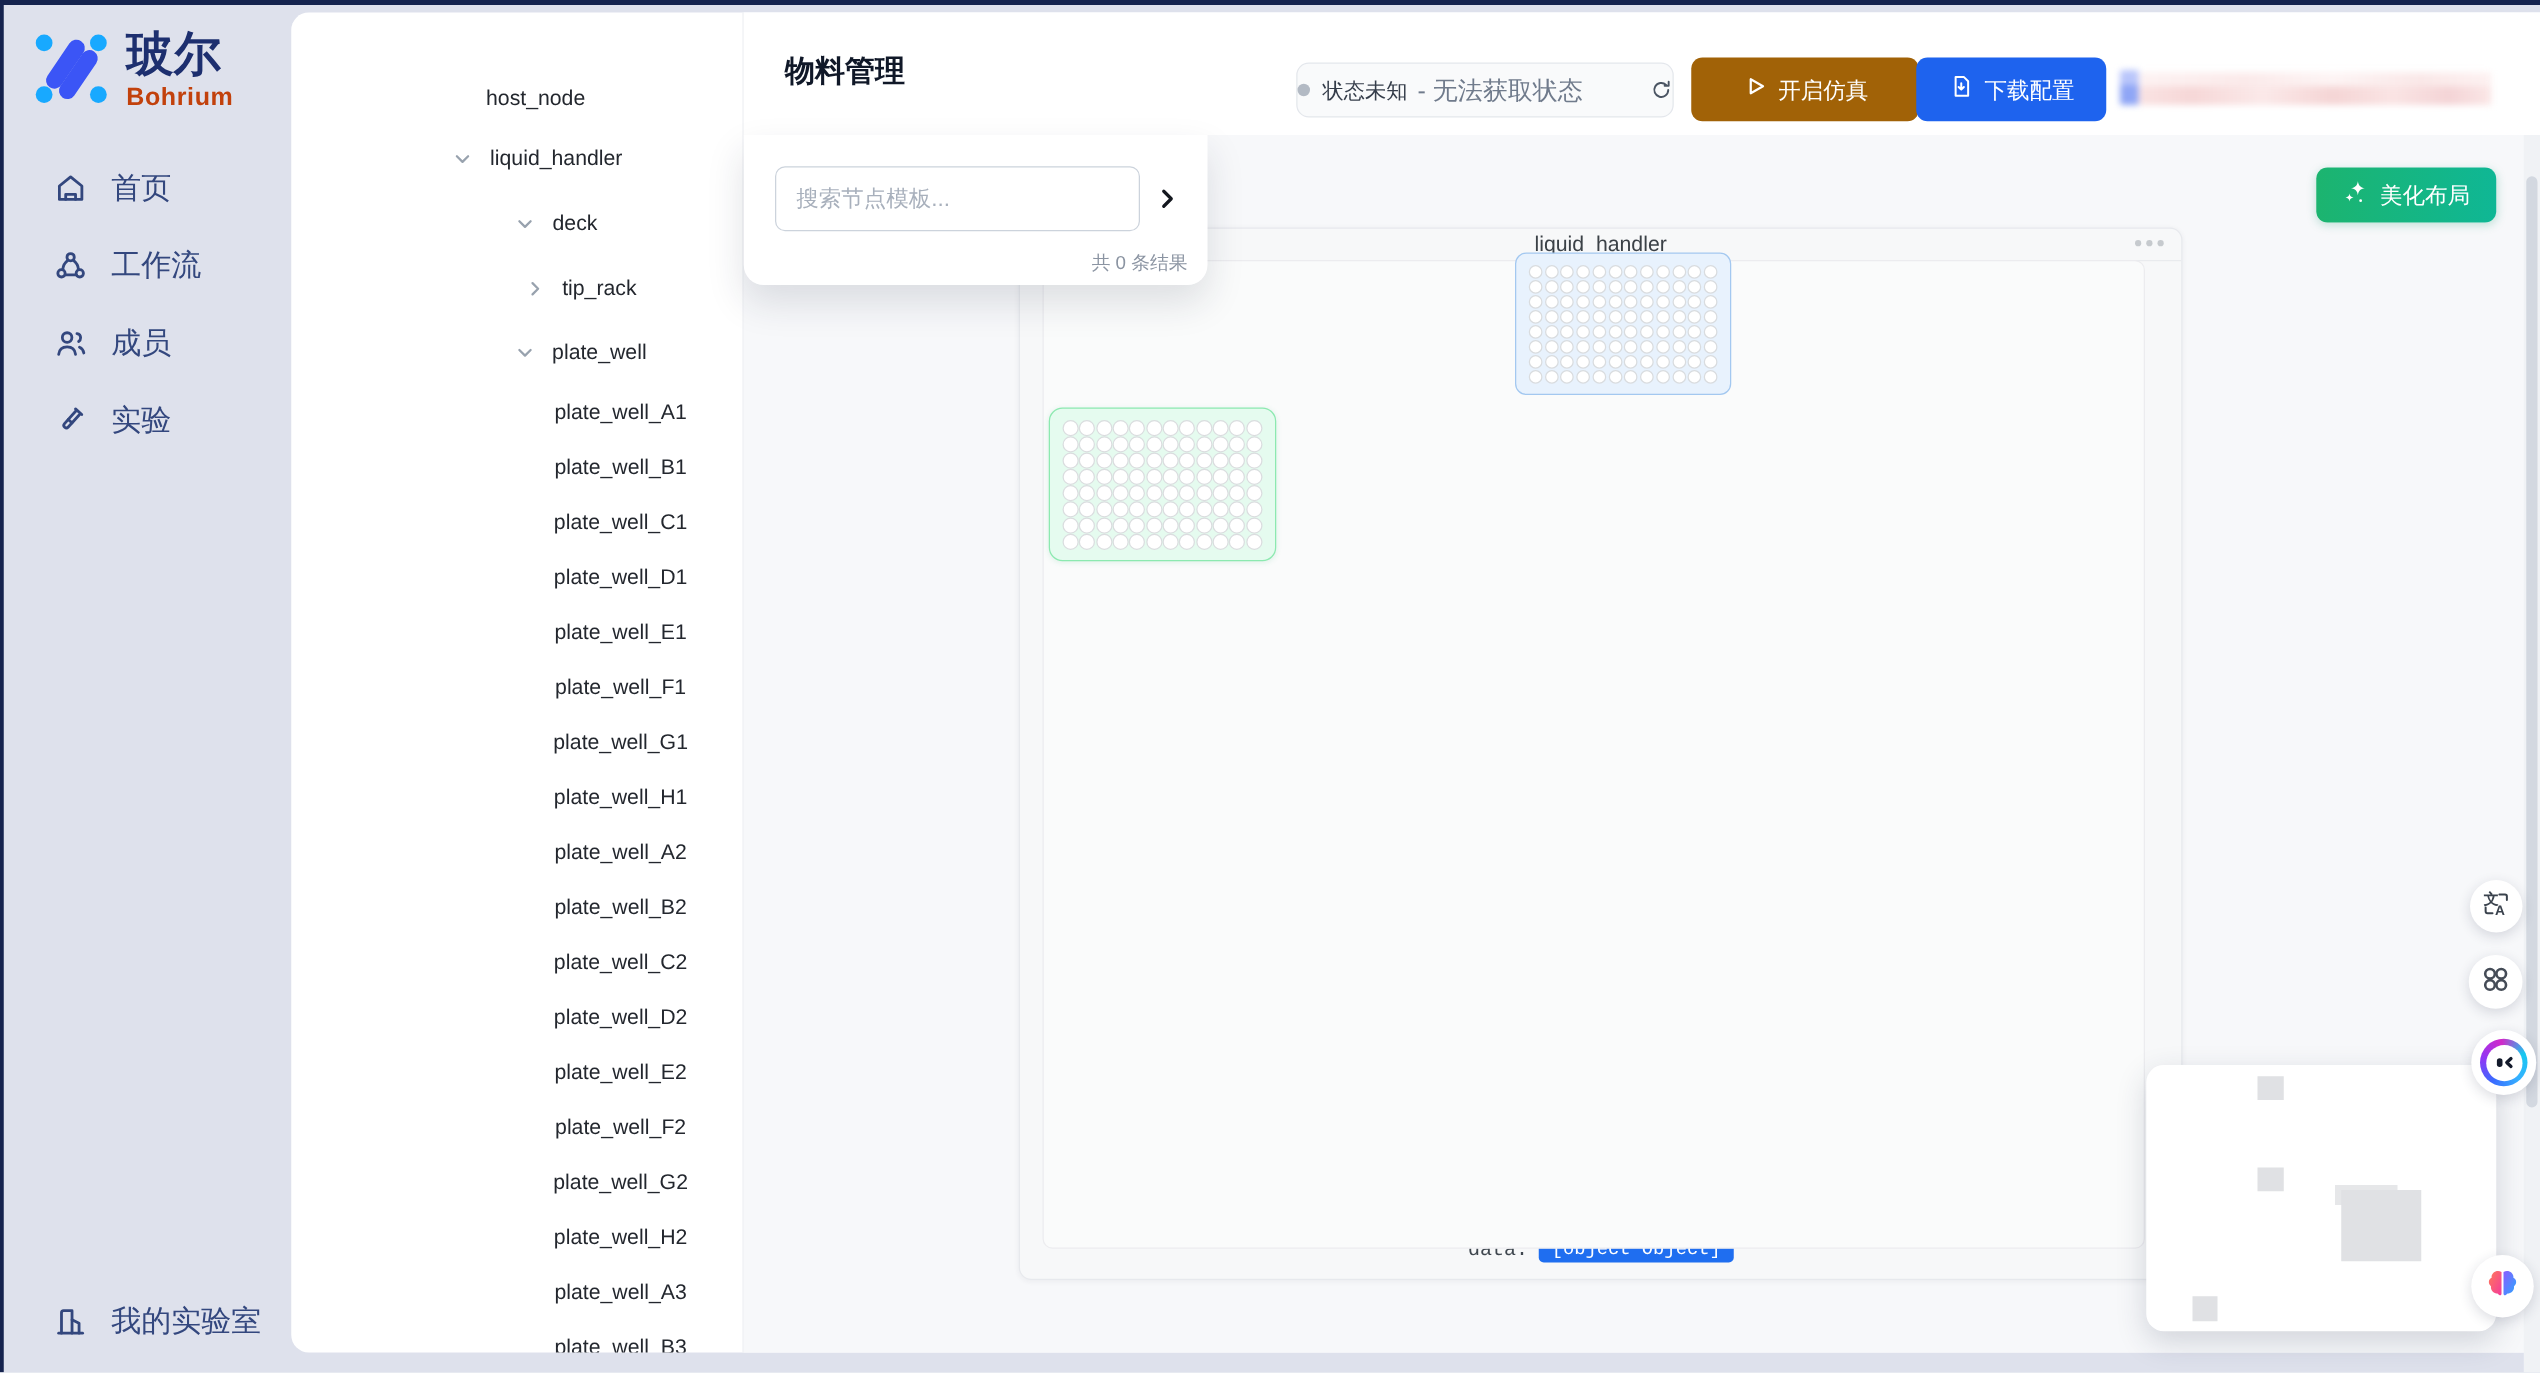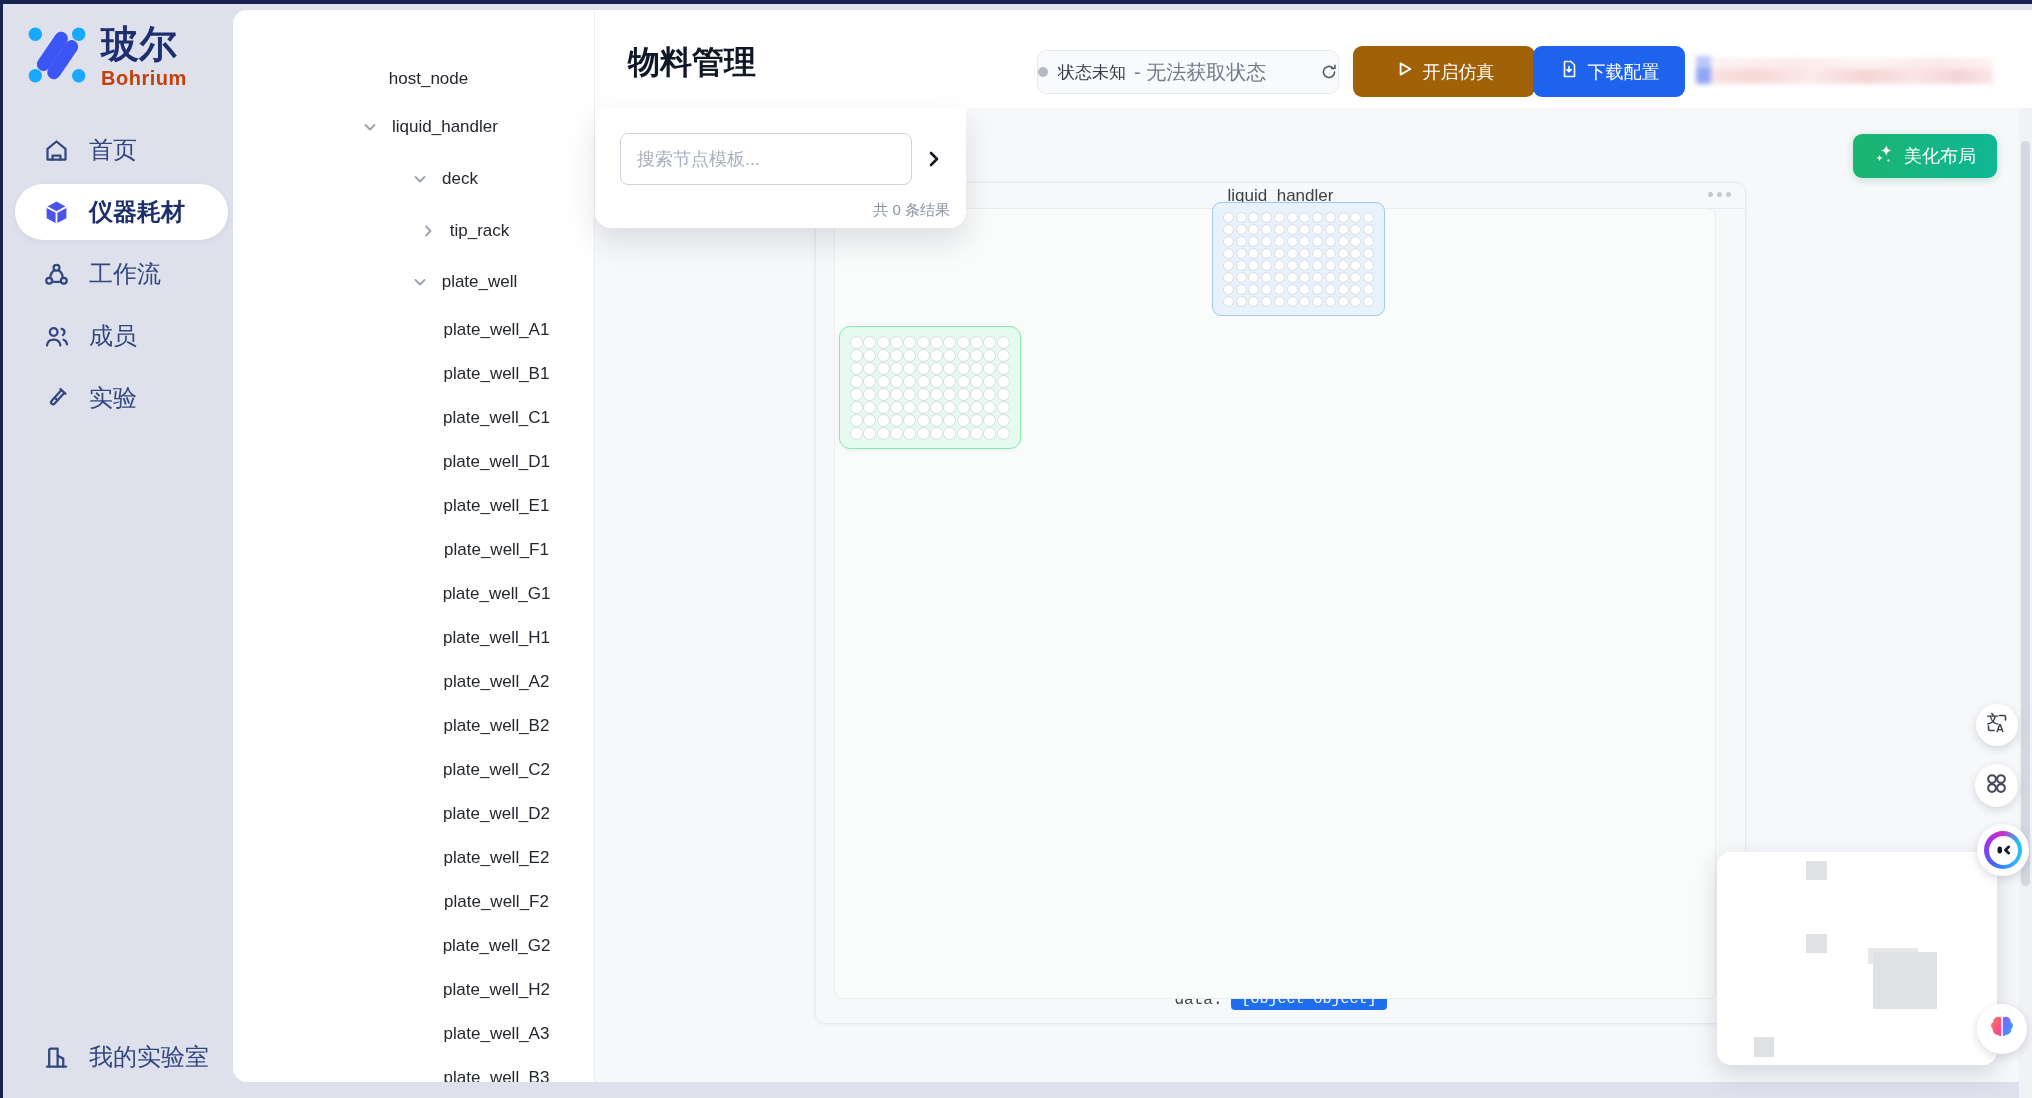--- a/index.html
+++ b/index.html
@@ -29,21 +29,21 @@
   .tree{position:absolute;left:0;top:0;width:362px;height:1072px;border-right:1px solid #eceef2;padding-top:47px;box-sizing:border-box;overflow:hidden;}
   .trow{display:flex;align-items:center;height:44px;cursor:pointer;justify-content:center;}
   .trow .caret{width:18px;height:18px;margin-right:13px;flex:none;display:flex;align-items:center;justify-content:center;}
   .trow .tlabel{font-size:17px;color:#23272e;white-space:nowrap;}
   .d0{padding-left:30px;}.d1{padding-left:32px;}.d2{padding-left:62px;}.d3{padding-left:101px;}.d4{padding-left:134px;margin-left:32px;}
   .mt4{margin-top:4px;}.mt8{margin-top:8px;}.mt7{margin-top:7px;}
 
   
   .main{position:absolute;left:362px;top:0;width:1437px;height:1072px;}
   .mheader{position:absolute;left:0;top:0;width:1437px;height:98px;background:#fff;border-bottom:1px solid #edeff2;}
-  .mtitle{position:absolute;left:33px;top:31px;font-size:32px;font-weight:700;color:#101828;}
+  .mtitle{position:absolute;left:33px;top:31px;font-size:24px;font-weight:700;color:#101828;}
   .status-pill{position:absolute;left:442px;top:40px;height:44px;width:302px;box-sizing:border-box;border:1px solid #e4e7ec;background:#f9fafb;border-radius:10px;display:flex;align-items:center;padding:0 0;}
   .status-dot{width:10px;height:10px;border-radius:50%;background:#b3bac4;flex:none;}
   .status-label{margin-left:10px;font-size:17px;font-weight:500;color:#353d4a;white-space:nowrap;}
   .status-detail{margin-left:8px;font-size:20px;color:#707b8c;white-space:nowrap;}
   .status-refresh{margin-left:auto;width:18px;height:18px;cursor:pointer;display:flex;}
   .btn{position:absolute;top:36px;height:51px;border-radius:9px;display:flex;align-items:center;justify-content:center;cursor:pointer;color:#fff;font-size:18px;font-weight:500;gap:9px;}
   .btn-sim{left:758px;width:182px;background:#a16207;}
   .btn-dl{left:938px;width:152px;background:#1e63ee;}
   .blurbar{position:absolute;left:1101px;top:44px;width:300px;height:32px;filter:blur(2.5px);}
   .blurbar .bsq{position:absolute;left:0;top:2px;width:15px;height:28px;background:linear-gradient(#b9c6fb 42%,#8fa6f6 42%);border-radius:2px;}
@@ -128,29 +128,20 @@
     <nav class="nav">
       <div class="nav-item">
         <span class="nicon">
           <svg width="27" height="27" viewBox="0 0 24 24" fill="none" stroke="#33477e" stroke-width="2" stroke-linecap="round" stroke-linejoin="round">
               <path d="M4 10.5 12 4l8 6.5V20H4Z"></path>
               <path d="M8.5 20v-3.5h7V20"></path>
             </svg>
         </span>
         <span class="nlabel">首页</span>
       </div>
-      <div class="nav-item active">
-        <span class="nicon">
-          <svg width="27" height="27" viewBox="0 0 24 24">
-              <path d="M12 2.2 20.8 7v10L12 21.8 3.2 17V7Z" fill="#4b54e8"></path>
-              <path d="M3.2 7 12 11.8 20.8 7M12 11.8V21.8" stroke="#fff" stroke-width="1.6" fill="none" stroke-linejoin="round"></path>
-            </svg>
-        </span>
-        <span class="nlabel">仪器耗材</span>
-      </div>
       <div class="nav-item">
         <span class="nicon">
           <svg width="27" height="27" viewBox="0 0 24 24" fill="none" stroke="#33477e" stroke-width="2" stroke-linecap="round">
               <circle cx="12" cy="6" r="2.6"></circle>
               <circle cx="5.5" cy="17.5" r="2.6"></circle>
               <circle cx="18.5" cy="17.5" r="2.6"></circle>
               <path d="M10 8.2c-2.2 1.6-3.4 4-3.6 6.6M14 8.2c2.2 1.6 3.4 4 3.6 6.6M8.2 18.6h7.6"></path>
             </svg>
         </span>
         <span class="nlabel">工作流</span>

